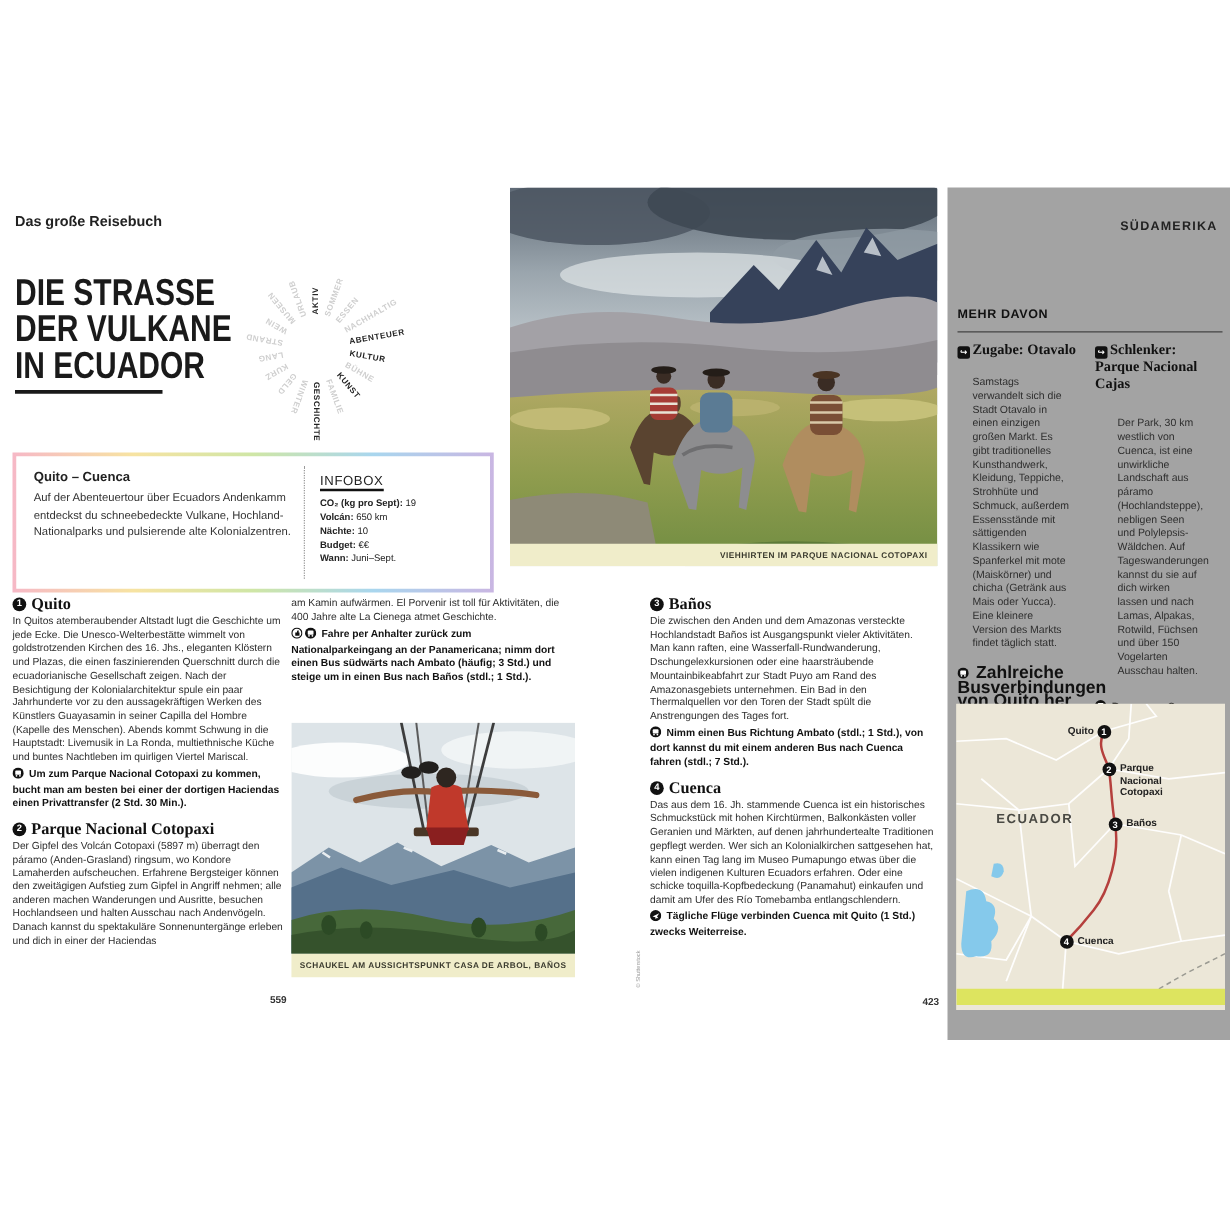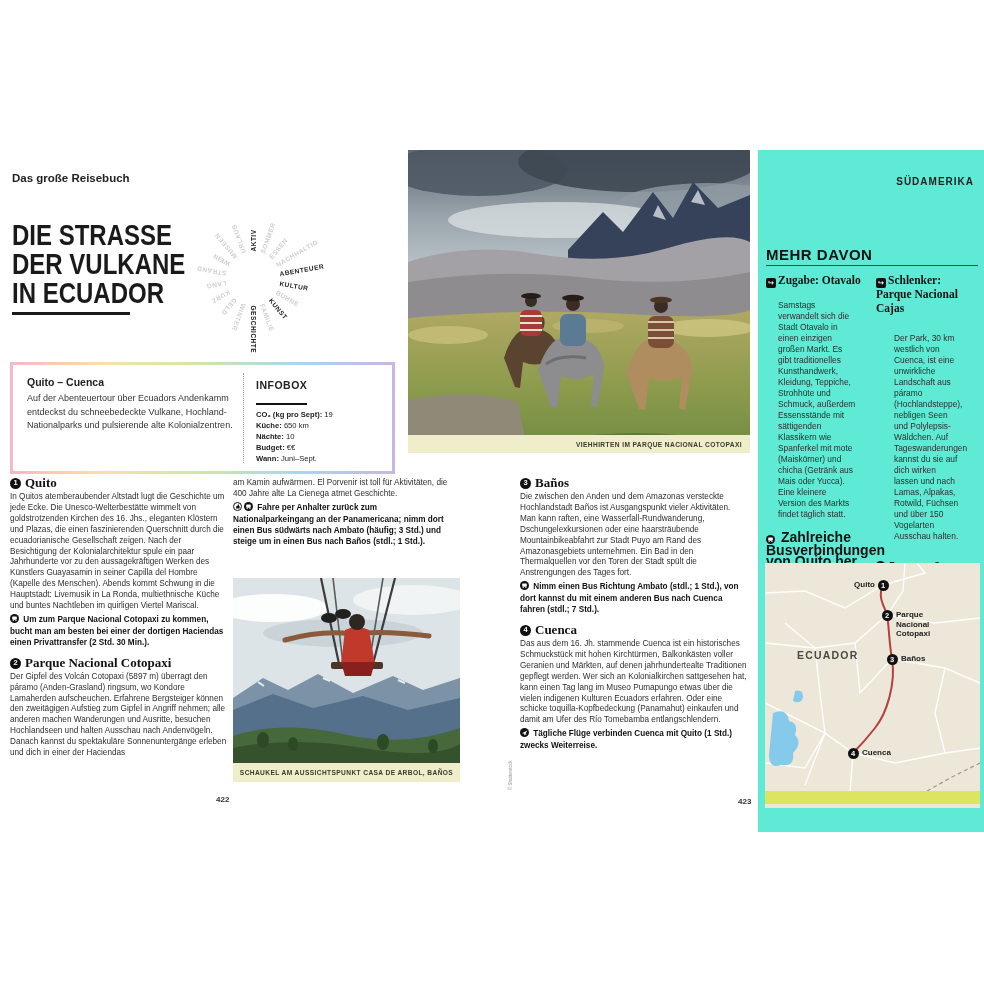--- a/index.html
+++ b/index.html
@@ -17,42 +17,42 @@
   #word-circle span.emph{color:#222;}
 
   
   .route-box-outer{background:linear-gradient(90deg,#f6b8c6,#f7e3a2,#cfe6a6,#a9d6ee,#c9b6e2);padding:3px;box-sizing:border-box;}
   .route-box-inner{background:#fff;width:100%;height:100%;box-sizing:border-box;display:flex;}
   .route-summary{width:230px;padding:11px 10px 8px 14px;box-sizing:border-box;}
   .route-summary h3{margin:0 0 4px 0;font-size:10.5px;font-weight:700;}
   .route-summary p{margin:0;font-size:9px;line-height:13.5px;color:#333;}
   .route-divider{border-left:1px dotted #9a9a9a;margin:8px 0;}
   .infobox{padding:10px 8px 8px 12px;flex:1;}
-  .infobox h4{margin:0 0 4px 0;font-size:10.5px;font-weight:700;letter-spacing:0.5px;border-bottom:2px solid #111;display:inline-block;padding-bottom:12px;}
+  .infobox h4{margin:0 0 4px 0;font-size:10.5px;font-weight:400;letter-spacing:0.5px;border-bottom:2px solid #111;display:inline-block;padding-bottom:0;}
   .infobox .row{font-size:7.6px;line-height:11px;color:#222;}
   .infobox .row b{font-weight:700;}
 
   
   .photo{overflow:hidden;}
   .caption-strip{background:#f0edca;font-size:6.6px;font-weight:700;letter-spacing:0.4px;color:#3a3a2e;display:flex;align-items:center;box-sizing:border-box;}
   .cap-right{justify-content:flex-end;padding-right:8px;}
   .cap-center{justify-content:center;}
 
   
   .col{font-size:8.2px;line-height:10.9px;color:#2e2e2e;}
   .sec-head{font-family:"Liberation Serif",serif;font-size:13px;font-weight:700;color:#111;margin:0 0 3px 0;display:flex;align-items:center;gap:4px;}
   .badge{display:inline-flex;width:11px;height:11px;border-radius:50%;background:#111;color:#fff;font-family:"Liberation Sans",sans-serif;font-size:7.5px;font-weight:700;align-items:center;justify-content:center;flex:0 0 auto;}
   .col p{margin:0 0 2px 0;}
   .note{font-weight:700;color:#111;margin-top:2px;}
   .ic{display:inline-block;vertical-align:-1.5px;margin-right:2px;}
 
   
-  .panel{background:#5eead4;}
+  .panel{background:#a3a3a3;}
   .region-label{font-size:10px;font-weight:700;letter-spacing:1px;color:#222;}
-  .mehr-davon{font-size:15px;font-weight:700;letter-spacing:0.5px;color:#111;}
+  .mehr-davon{font-size:10px;font-weight:700;letter-spacing:0.5px;color:#111;}
   .mehr-rule{height:1px;background:#444;}
   .side-col{font-size:8.4px;line-height:11px;color:#2e2e2e;}
   .side-head{font-family:"Liberation Serif",serif;font-size:11.5px;line-height:13.5px;font-weight:700;color:#111;margin:0 0 3px 0;}
   .sq-ic{display:inline-block;width:10px;height:10px;border-radius:2px;background:#111;color:#fff;font-size:7px;line-height:10px;text-align:center;vertical-align:-1px;margin-right:2px;font-family:"DejaVu Sans",sans-serif;}
 
   
   #map{background:#ece7d8;overflow:hidden;}
   .map-label{position:absolute;font-size:8px;font-weight:700;color:#222;white-space:pre-line;line-height:9.5px;}
   .map-country{position:absolute;font-size:10.5px;font-weight:700;letter-spacing:1.2px;color:#4a4a44;}
   .map-badge{position:absolute;width:11px;height:11px;border-radius:50%;background:#111;color:#fff;font-size:7.5px;font-weight:700;display:flex;align-items:center;justify-content:center;}
@@ -96,21 +96,21 @@
 <div class="abs route-box-outer" style="left:10px;top:362px;width:385px;height:112px;">
   <div class="route-box-inner">
     <div class="route-summary">
       <h3>Quito – Cuenca</h3>
       <p>Auf der Abenteuertour über Ecuadors Andenkamm entdeckst du schneebedeckte Vulkane, Hochland-Nationalparks und pulsierende alte Kolonialzentren.</p>
     </div>
     <div class="route-divider"></div>
     <div class="infobox">
       <h4>INFOBOX</h4>
       <div class="row"><b>CO₂ (kg pro Sept):</b> <span>19</span></div>
-      <div class="row"><b>Küche:</b> <span>650 km</span></div>
+      <div class="row"><b>Volcán:</b> <span>650 km</span></div>
       <div class="row"><b>Nächte:</b> <span>10</span></div>
       <div class="row"><b>Budget:</b> <span>€€</span></div>
       <div class="row"><b>Wann:</b> <span>Juni–Sept.</span></div>
     </div>
   </div>
 </div>
 
 <div class="abs photo" style="left:408px;top:150px;width:342px;height:303px;">
   <svg width="342" height="303" viewBox="0 0 342 303">
     <defs>
@@ -266,21 +266,21 @@
           <path d="M2,5.2 L7.4,2.6 L5.6,5.2 L6.8,6.6 L5.4,6.4 L4.4,7.4 L4.3,5.8 Z" fill="#fff"></path>
         </svg></span>
     <span>Tägliche Flüge verbinden Cuenca mit Quito (1 Std.) zwecks Weiterreise.</span>
   </p>
 </div>
 
 <div class="abs" style="left:508px;top:790px;">
   <div class="credit">© Shutterstock</div>
 </div>
 
-<div class="abs pagenum" style="left:216px;top:795px;">422</div>
+<div class="abs pagenum" style="left:216px;top:795px;">559</div>
 <div class="abs pagenum" style="left:738px;top:797px;text-align:right;">423</div>
 
 <div class="abs panel" style="left:758px;top:150px;width:226px;height:682px;">
   <div class="abs region-label" style="right:10px;top:26px;">SÜDAMERIKA</div>
   <div class="abs mehr-davon" style="left:8px;top:96px;">MEHR DAVON</div>
   <div class="abs mehr-rule" style="left:8px;top:115px;width:212px;"></div>
 
   <div class="abs side-col" style="left:8px;top:124px;width:102px;">
     <h3 class="side-head"><span class="sq-ic">↪</span><span>Zugabe: Otavalo</span></h3>
     <p style="margin:12px;">Samstags verwandelt sich die Stadt Otavalo in einen einzigen großen Markt. Es gibt traditionelles Kunsthandwerk, Kleidung, Teppiche, Strohhüte und Schmuck, außerdem Essensstände mit sättigenden Klassikern wie Spanferkel mit mote (Maiskörner) und chicha (Getränk aus Mais oder Yucca). Eine kleinere Version des Markts findet täglich statt.</p>

